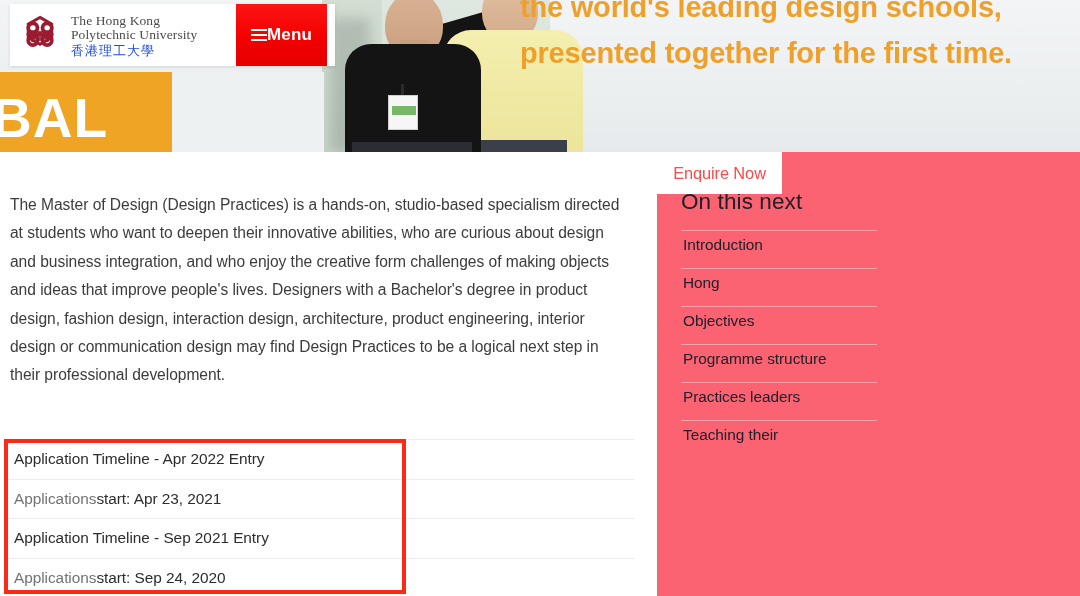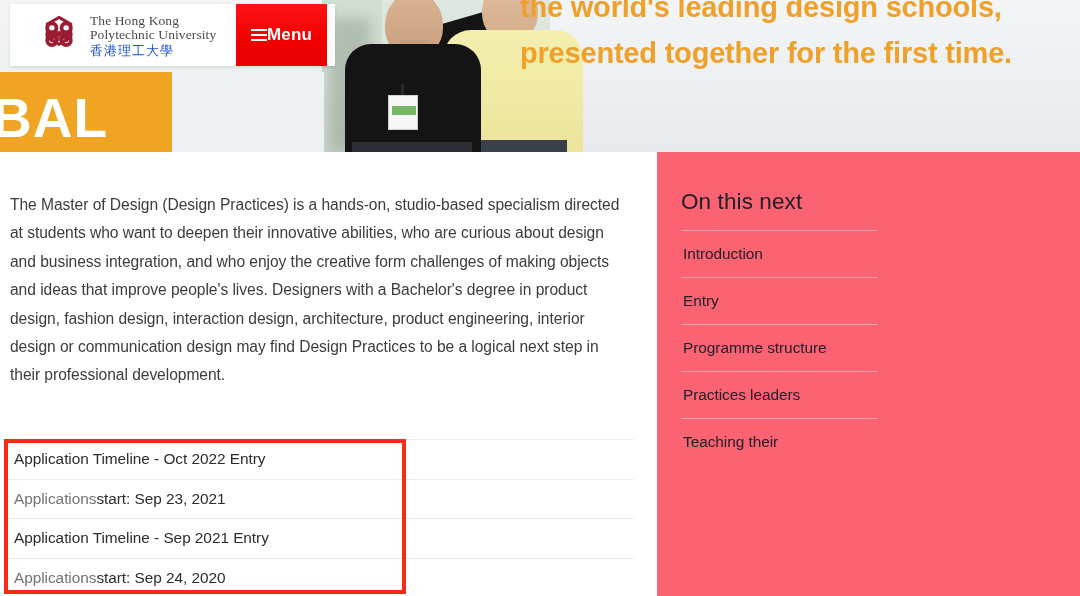--- a/index.html
+++ b/index.html
@@ -158,21 +158,21 @@
     left: 10px; top: 4px;
     width: 325px; height: 62px;
     background: #ffffff;
     display: flex;
     align-items: center;
     box-shadow: 0 1px 3px rgba(0,0,0,.12);
   }
   .logo-wrap {
     display: flex;
     align-items: center;
-    padding-left: 27px;
+    padding-left: 8px;
   }
   .logo-mark {
     width: 44px; height: 42px;
     flex: 0 0 44px;
     margin-right: 9px;
   }
   .logo-text { line-height: 1; }
   .logo-en1, .logo-en2 {
     color: #4b4b4b;
     font-family: "Liberation Serif", serif;
@@ -286,21 +286,21 @@
   .toc {
     position: absolute;
     left: 24px; top: 78px;
     width: 196px;
   }
   .toc-item {
     border-top: 1px solid rgba(255,255,255,.42);
     color: #20202a;
     font-size: 15.4px;
     line-height: 22px;
-    padding: 12px 0 12px 2px;
+    padding: 3px 0 12px 2px;
     cursor: pointer;
     letter-spacing: -0.05px;
   }
   .enquire-btn {
     position: absolute;
     left: 914px - 657px; top: 541px - 152px;
     width: 125px; height: 42px;
     background: #ffffff;
     border: none;
     color: #fb4a4a;
@@ -378,43 +378,45 @@
       </span>
     <span class="menu-label">Menu</span>
   </div>
 
   <div class="content">
     <p class="intro-para">The Master of Design (Design Practices) is a hands-on, studio-based specialism directed at students who want to deepen their innovative abilities, who are curious about design and business integration, and who enjoy the creative form challenges of making objects and ideas that improve people's lives. Designers with a Bachelor's degree in product design, fashion design, interaction design, architecture, product engineering, interior design or communication design may find Design Practices to be a logical next step in their professional development.</p>
 
     <div class="timeline-table">
       <div class="tl-row">
         <span class="hl"></span>
-          <span>Application Timeline - Oct 2022 Entry</span>
+          <span>Application Timeline - Apr 2022 Entry</span>
       </div>
       <div class="tl-row">
         <span class="hl">Applications</span>
-          <span> start: Sep 23, 2021</span>
+          <span> start: Apr 23, 2021</span>
       </div>
       <div class="tl-row">
         <span class="hl"></span>
           <span>Application Timeline - Sep 2021 Entry</span>
       </div>
       <div class="tl-row">
         <span class="hl">Applications</span>
           <span> start: Sep 24, 2020</span>
       </div>
     </div>
   </div>
 
   <div class="annot-box"></div>
 
   <div class="sidebar">
     <div class="sidebar-title">On this next</div>
     <nav class="toc">
       <div class="toc-item">Introduction</div>
-      <div class="toc-item">Entry</div>
+      <div class="toc-item">Hong</div>
+      <div class="toc-item">Objectives</div>
       <div class="toc-item">Programme structure</div>
       <div class="toc-item">Practices leaders</div>
       <div class="toc-item">Teaching their</div>
     </nav>
+    <button class="enquire-btn">Enquire Now</button>
   </div>
 
 </div>
 
 </body></html>

